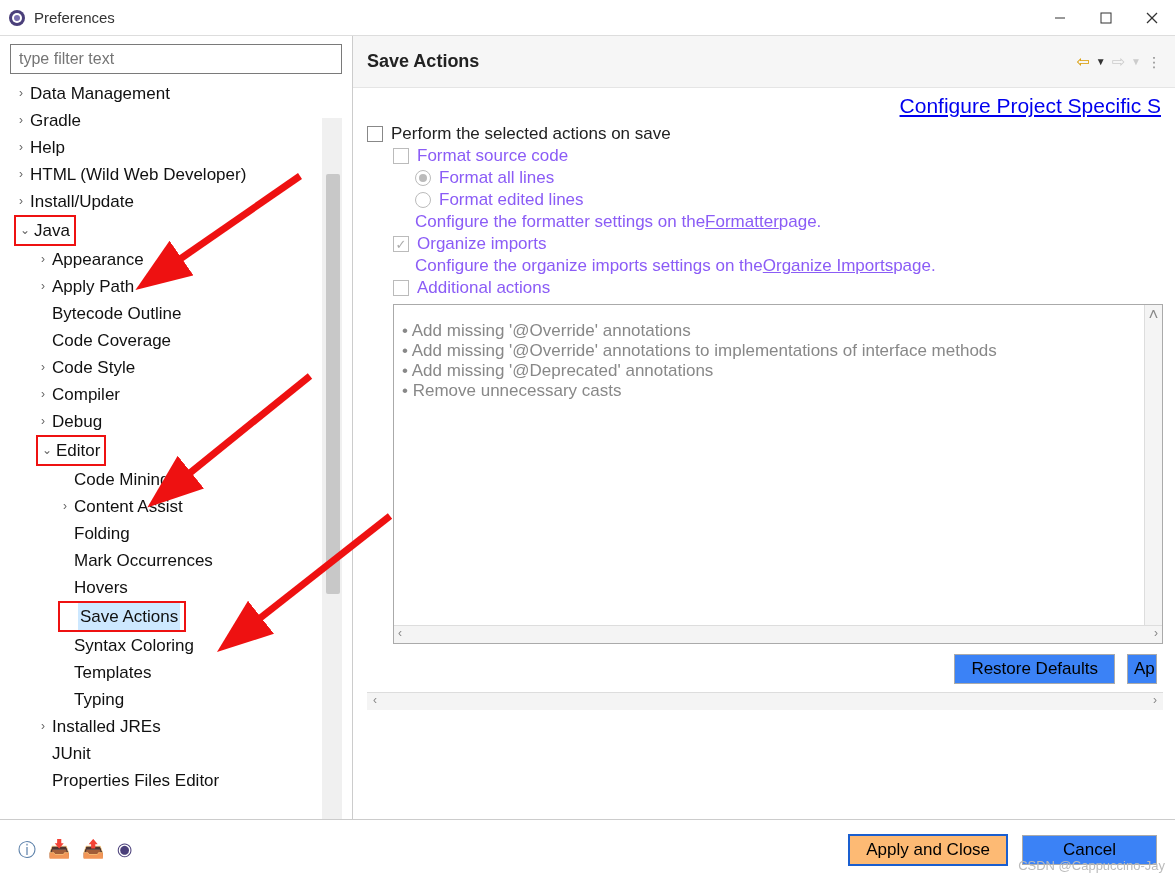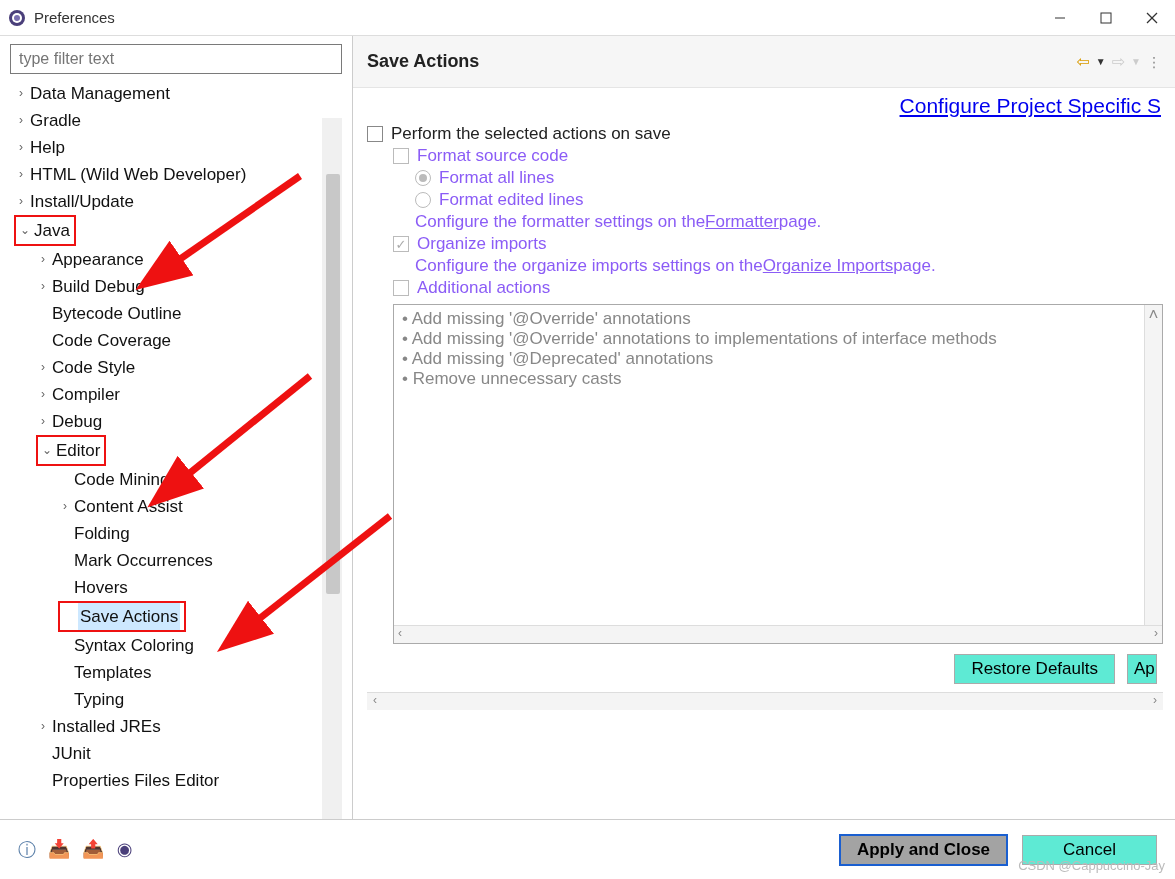--- a/index.html
+++ b/index.html
@@ -41,37 +41,37 @@
 .cb { width:16px; height:16px; border:1px solid #888; margin-right:8px; display:inline-flex; align-items:center; justify-content:center; background:#fff; }
 .cb.disabled{border-color:#bbb}
 .cb.chk::after{content:"✓"; font-size:13px; color:#aaa; line-height:1;}
 .rbtn{width:16px;height:16px;border:1px solid #bbb;border-radius:50%;margin-right:8px;display:inline-flex;align-items:center;justify-content:center;background:#fff;}
 .rbtn.sel::after{content:"";width:8px;height:8px;border-radius:50%;background:#bbb;}
 .dis{color:#8b5cf6}
 .sub1{padding-left:26px}
 .sub2{padding-left:48px}
 .u{text-decoration:underline}
 .listbox{border:1px solid #aaa; margin:6px 0 0 26px; height:340px; position:relative; background:#fff; color:#888; font-size:17px;}
-.listbox ul{margin:4px 0 0 8px; padding:0; list-style:none;}
+.listbox ul{margin:16px 0 0 8px; padding:0; list-style:none;}
 .listbox li::before{content:"• "; }
 .listbox .vs{position:absolute;right:0;top:0;bottom:18px;width:18px;background:#f4f4f4;border-left:1px solid #ddd;}
 .listbox .hs{position:absolute;left:0;right:0;bottom:0;height:18px;background:#f4f4f4;border-top:1px solid #ddd; display:flex; justify-content:space-between; padding:0 4px; color:#888; font-size:12px;}
 
 .btnrow{display:flex; justify-content:flex-end; gap:12px; padding:10px 6px 0 0;}
-.btn{border:1px solid #aaa; background:#5eead4; font-size:17px; padding:4px 16px;}
+.btn{border:1px solid #aaa; background:#3b82f6; font-size:17px; padding:4px 16px;}
 .btn.trunc{width:30px; overflow:hidden; text-align:left; padding:4px 6px;}
 
 .hscroll{height:18px; background:#f4f4f4; border-top:1px solid #ddd; margin:8px 0 0 0; display:flex; justify-content:space-between; padding:0 6px; color:#888; font-size:12px;}
 
 
 .bottom{position:absolute; left:0; right:0; bottom:0; height:60px; border-top:1px solid #ccc; display:flex; align-items:center; padding:0 18px;}
 .bottom .icons{display:flex; gap:12px; color:#3b6ea5;}
 .bottom .icons span{font-size:18px;}
 .bottom .spacer{flex:1}
-.bottom .btn.primary{border:2px solid #1a5fd0; background:#a3a3a3;font-weight:bold;}
+.bottom .btn.primary{border:2px solid #1a5fd0; background:#fdba74;}
 .watermark{position:absolute; right:10px; bottom:6px; color:#bbb; font-size:13px;}
 .arrow-svg{overflow:visible}
 </style>
 </head>
 <body>
 
 <div class="titlebar">
   <span class="app-icon">
     <svg viewBox="0 0 18 18">
         <circle cx="9" cy="9" r="8" fill="#4a3f7a"></circle>
@@ -130,21 +130,21 @@
               <span class="tw">⌄</span>
               <span>Java</span>
             </span>
           </div>
           <div class="tree-row ind1">
             <span class="tw">›</span>
             <span>Appearance</span>
           </div>
           <div class="tree-row ind1">
             <span class="tw">›</span>
-            <span>Build Debug</span>
+            <span>Apply Path</span>
           </div>
           <div class="tree-row ind1">
             <span class="tw blank">·</span>
             <span>Bytecode Outline</span>
           </div>
           <div class="tree-row ind1">
             <span class="tw blank">·</span>
             <span>Code Coverage</span>
           </div>
           <div class="tree-row ind1">

